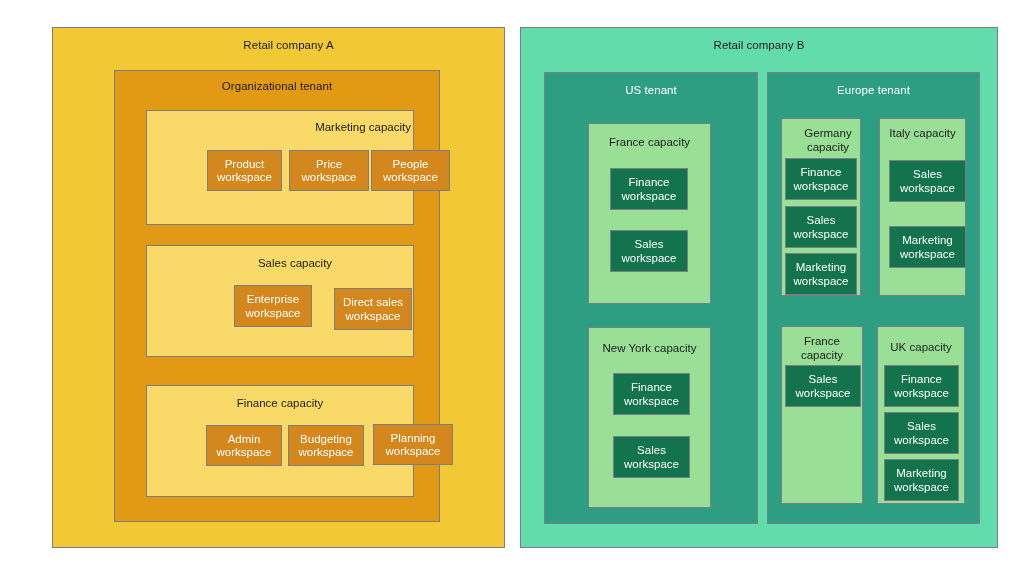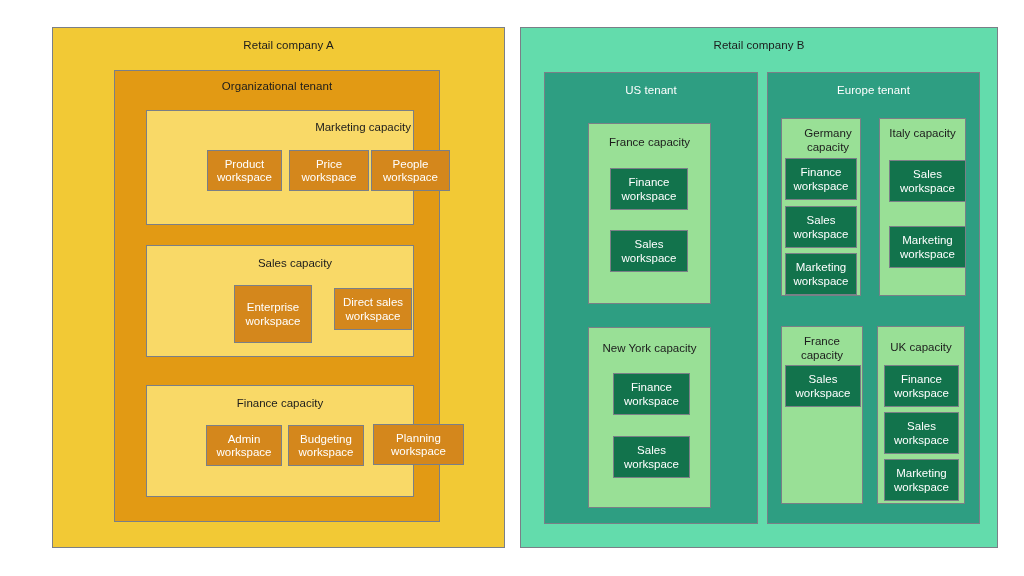--- a/index.html
+++ b/index.html
@@ -95,37 +95,37 @@
   <div class="box workspace-a" style="left:241px; top:150px; width:80px; height:41px;">
     <div class="ws-label">Price workspace</div>
   </div>
   <div class="box workspace-a" style="left:323px; top:150px; width:79px; height:41px;">
     <div class="ws-label">People workspace</div>
   </div>
 
   <div class="box capacity-a" style="left:146px; top:245px; width:268px; height:112px;">
     <div class="cap-label" style="top:11px;padding-left:32px;">Sales capacity</div>
   </div>
-  <div class="box workspace-a" style="left:186px; top:285px; width:78px; height:58px;">
+  <div class="box workspace-a" style="left:186px; top:285px; width:78px; height:42px;">
     <div class="ws-label">Enterprise workspace</div>
   </div>
   <div class="box workspace-a" style="left:286px; top:288px; width:78px; height:42px;padding-left:33px;">
     <div class="ws-label">Direct sales workspace</div>
   </div>
 
   <div class="box capacity-a" style="left:146px; top:385px; width:268px; height:112px;">
     <div class="cap-label" style="top:11px;">Finance capacity</div>
   </div>
   <div class="box workspace-a" style="left:158px; top:425px; width:76px; height:41px;">
     <div class="ws-label">Admin workspace</div>
   </div>
   <div class="box workspace-a" style="left:240px; top:425px; width:76px; height:41px;">
     <div class="ws-label">Budgeting workspace</div>
   </div>
-  <div class="box workspace-a" style="left:325px; top:424px; width:91px; height:41px;">
+  <div class="box workspace-a" style="left:325px; top:424px; width:80px; height:41px;">
     <div class="ws-label">Planning workspace</div>
   </div>
 
   <div class="box company-b" style="left:520px; top:27px; width:478px; height:521px;">
     <div class="title" style="top:11px;">Retail company B</div>
   </div>
 
   <div class="box tenant-b" style="left:544px; top:72px; width:214px; height:452px;">
     <div class="title title-light" style="top:11px;">US tenant</div>
   </div>

